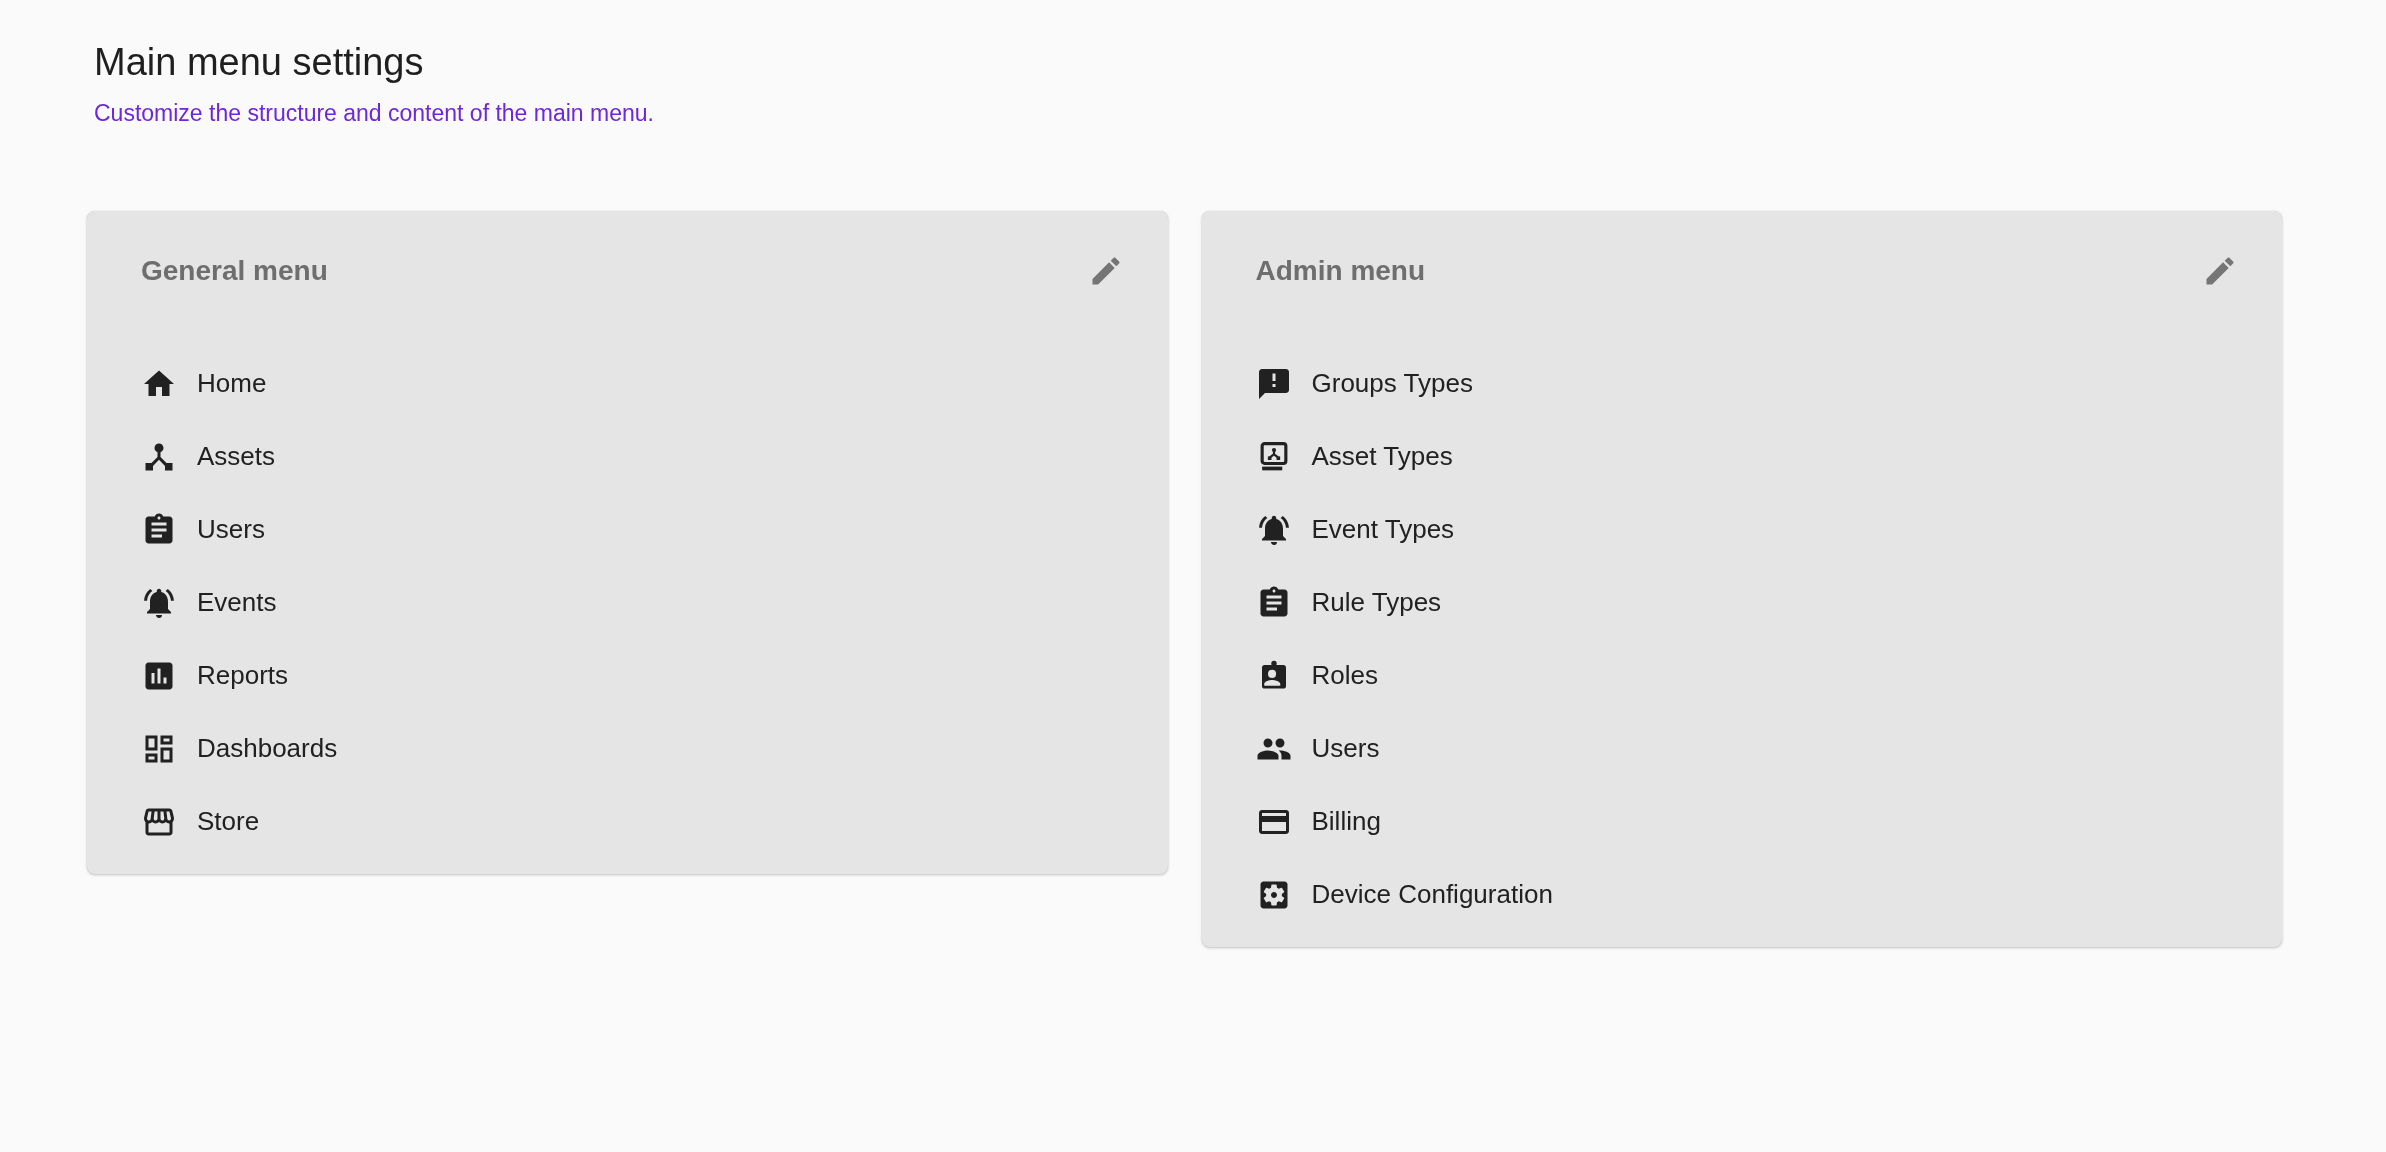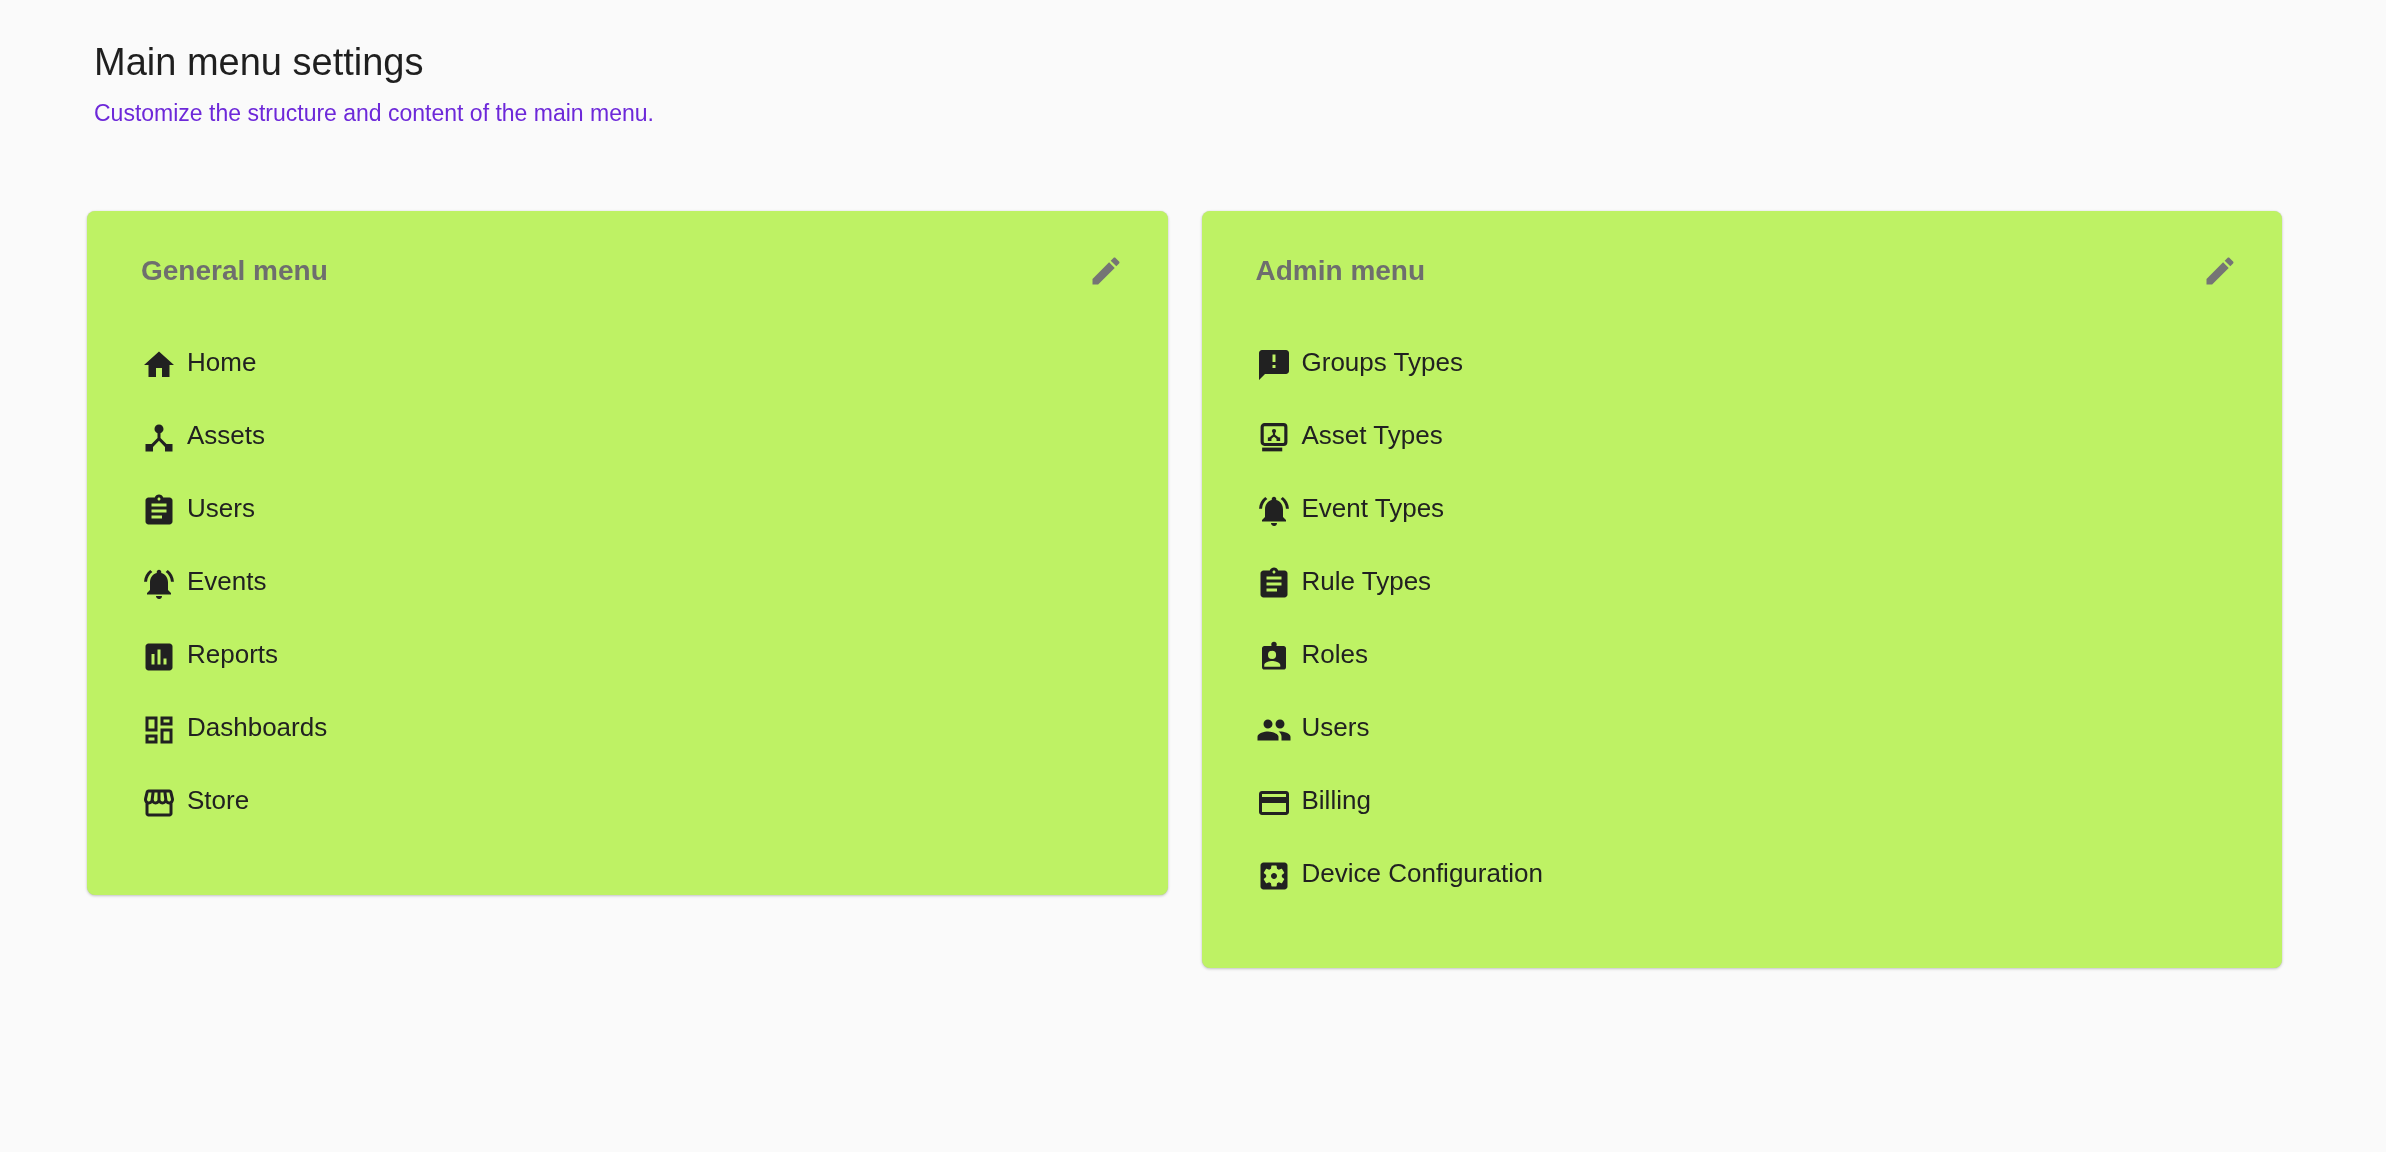--- a/index.html
+++ b/index.html
@@ -19,41 +19,41 @@
   .page-subtitle {
     font-size:23px; line-height:27px; font-weight:400;
     color:#6d28d9; margin:16px 0 0 0;
   }
   .cards-row {
     display:flex; gap:34px; align-items:flex-start;
     margin:84px 104px 0 87px;
   }
   .card {
     flex:1 1 0;
-    background:#bef264;
+    background:#e5e5e5;
     border-radius:8px;
     box-shadow:0 1px 3px rgba(0,0,0,0.22), 0 0 1px rgba(0,0,0,0.14);
-    padding:38px 40px 37px 54px;
+    padding:38px 40px 16px 54px;
   }
   .card-header {
     display:flex; align-items:center; justify-content:space-between;
     height:44px;
   }
   .card-title {
     font-size:28px; font-weight:700; color:#6e6e6e; margin:0;
   }
   .edit-button {
     width:44px; height:44px; padding:0;
     border:none; background:transparent; color:#757575;
     display:flex; align-items:center; justify-content:center;
     cursor:pointer;
   }
   .edit-button svg { width:36px; height:36px; display:block; }
   .menu-list { list-style:none; margin:54px 0 0 0; padding:0; }
-  .menu-item { height:73px; display:flex; gap:10px; }
+  .menu-item { height:73px; display:flex; align-items:center; gap:20px; }
   .menu-item .icon { width:36px; height:36px; color:#212121; flex:0 0 36px; }
   .menu-item .icon svg { width:36px; height:36px; display:block; }
   .menu-item .label { font-size:26px; color:#212121; white-space:nowrap; }
 </style>
 </head>
 <body>
 
 <header class="page-header">
   <h1 class="page-title">Main menu settings</h1>
   <p class="page-subtitle">Customize the structure and content of the main menu.</p>

